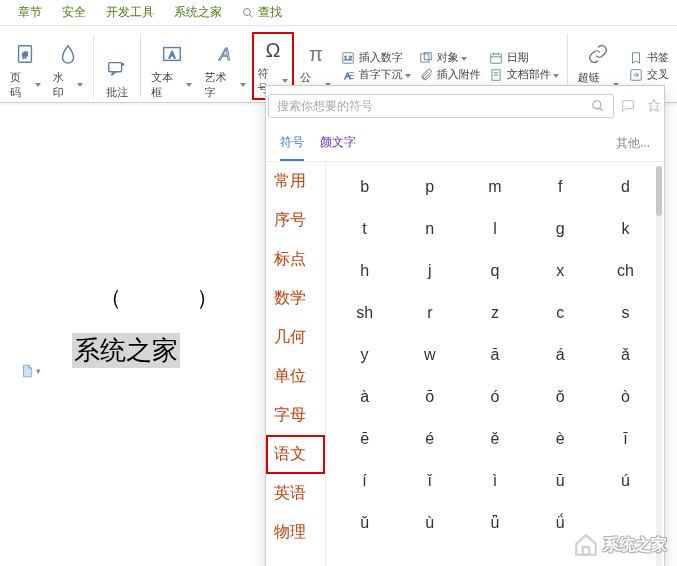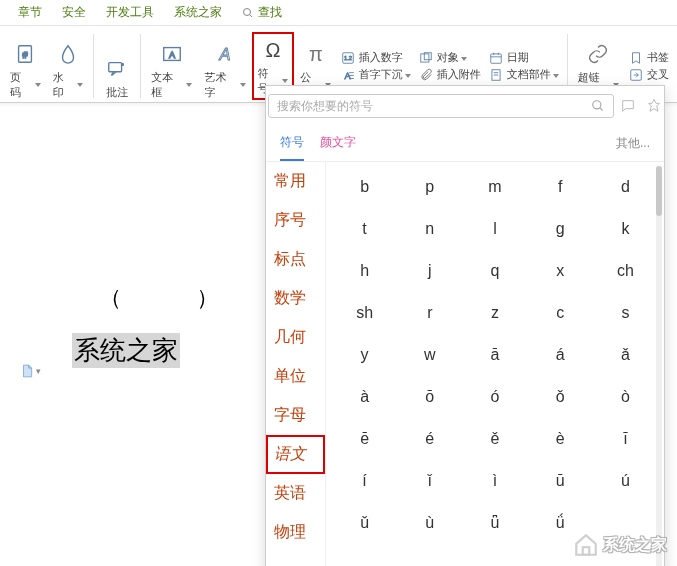--- a/index.html
+++ b/index.html
@@ -29,28 +29,28 @@
   
   .symbol-panel { position: absolute; left: 265px; top: 85px; width: 400px; background: #fff; border: 1px solid #ccc; box-shadow: 0 4px 14px rgba(0,0,0,0.15); }
   .panel-top { display: flex; align-items: center; padding: 8px 2px; gap: 6px; }
   .search-wrap { flex: 1; display: flex; align-items: center; border: 1px solid #ccc; border-radius: 3px; padding: 4px 8px; }
   .search-wrap input { flex: 1; border: none; outline: none; font-size: 12px; color: #333; }
   .search-wrap input::placeholder { color: #aaa; }
   .panel-icons { display: flex; gap: 10px; color: #aaa; }
   
   .panel-tabs { display: flex; justify-content: space-between; align-items: center; padding: 0 14px; border-bottom: 1px solid #eee; }
   .tabs-left { display: flex; gap: 16px; }
-  .tab { font-size: 12px; color: #ec4899; padding: 8px 0; cursor: pointer; }
+  .tab { font-size: 12px; color: #6d28d9; padding: 8px 0; cursor: pointer; }
   .tab.active { color: #3b7dd8; border-bottom: 2px solid #3b7dd8; }
   .tab-other { font-size: 12px; color: #888; cursor: pointer; }
   
   .panel-body { display: flex; height: 420px; }
   .cat-list { width: 60px; border-right: 1px solid #eee; overflow: hidden; }
   .cat-item { font-size: 16px; color: #c2410c; padding: 9px 8px; cursor: pointer; }
-  .cat-item.selected { border: 2px solid #d00; padding: 7px 6px; font-style: italic; }
+  .cat-item.selected { border: 2px solid #d00; padding: 7px 6px; }
   
   .sym-grid { flex: 1; position: relative; }
   .sym-inner { display: grid; grid-template-columns: repeat(5, 1fr); align-content: start; padding: 4px 6px; height: 100%; }
   .sym-cell { font-size: 16px; color: #333; text-align: center; padding: 12px 0; cursor: pointer; font-family: Arial, sans-serif; }
   .scrollbar { position: absolute; right: 2px; top: 4px; bottom: 4px; width: 6px; background: #f0f0f0; border-radius: 3px; }
   .scrollbar .thumb { position: absolute; left: 0; right: 0; top: 0; height: 50px; background: #c8c8c8; border-radius: 3px; }
   
   .watermark { position: absolute; right: 10px; bottom: 8px; display:flex; align-items:center; gap:4px; color:#fff; font-size:16px; font-weight:bold; text-shadow: 0 0 2px #888, -1px -1px 0 #999, 1px -1px 0 #999, -1px 1px 0 #999, 1px 1px 0 #999; opacity:0.7; }
 </style>
 </head>

